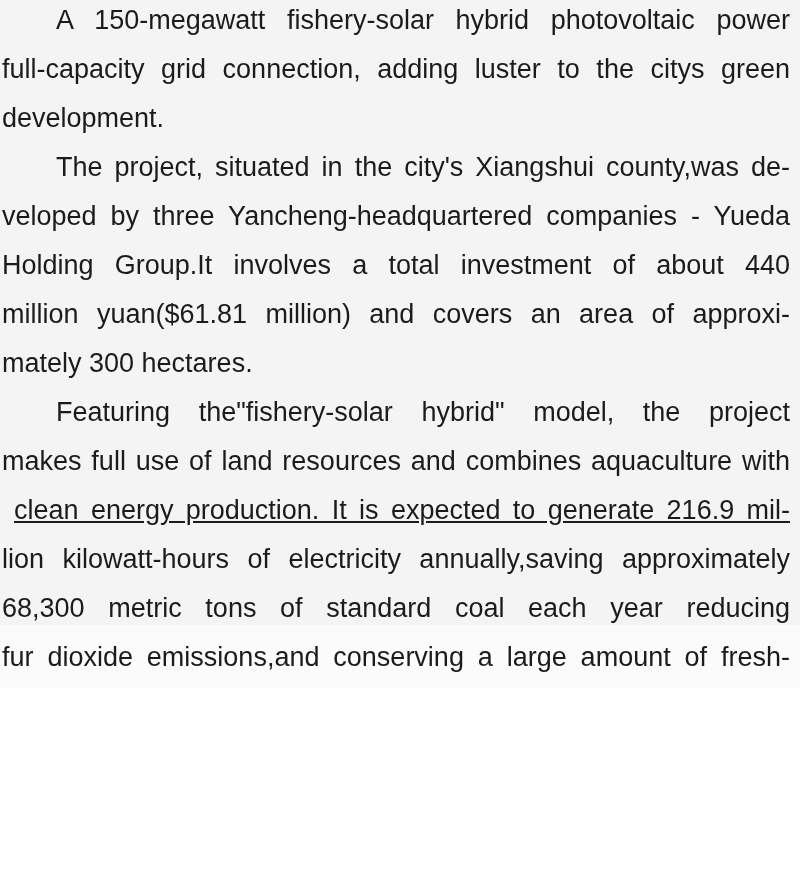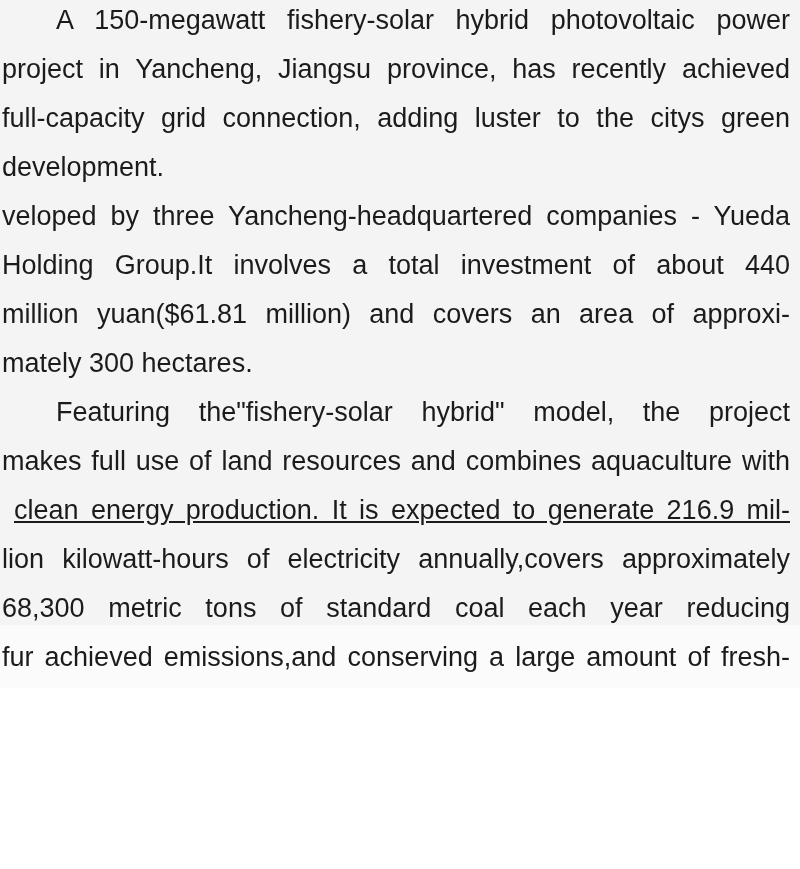--- a/index.html
+++ b/index.html
@@ -58,36 +58,36 @@
 <body>
 
 <div class="page">
   <div class="bg-zone-top"></div>
   <div class="bg-zone-bottom"></div>
 
   <div class="text-block">
 
     <div class="para">
       <div class="ln first">A 150-megawatt fishery-solar hybrid photovoltaic power</div>
-      <div class="ln">project in Yancheng, Jiangsu province, has recently achieved</div>
       <div class="ln">full-capacity grid connection, adding luster to the citys green</div>
       <div class="ln last">development.</div>
     </div>
 
     <div class="para">
+      <div class="ln first">The project, situated in the city's Xiangshui county,was de-</div>
       <div class="ln">veloped by three Yancheng-headquartered companies - Yueda</div>
       <div class="ln">Holding Group.It involves a total investment of about 440</div>
       <div class="ln">million yuan($61.81 million) and covers an area of approxi-</div>
       <div class="ln last">mately 300 hectares.</div>
     </div>
 
     <div class="para">
       <div class="ln first">Featuring the"fishery-solar hybrid" model, the project</div>
       <div class="ln">makes full use of land resources and combines aquaculture with</div>
       <div class="ln sp">clean energy production. It is expected to generate 216.9 mil-</div>
-      <div class="ln">lion kilowatt-hours of electricity annually,covers approximately</div>
+      <div class="ln">lion kilowatt-hours of electricity annually,saving approximately</div>
       <div class="ln">68,300 metric tons of standard coal each year reducing</div>
-      <div class="ln">fur achieved emissions,and conserving a large amount of fresh-</div>
+      <div class="ln">fur dioxide emissions,and conserving a large amount of fresh-</div>
       <div class="ln last">water resources.</div>
     </div>
 
   </div>
 </div>
 
 </body></html>

